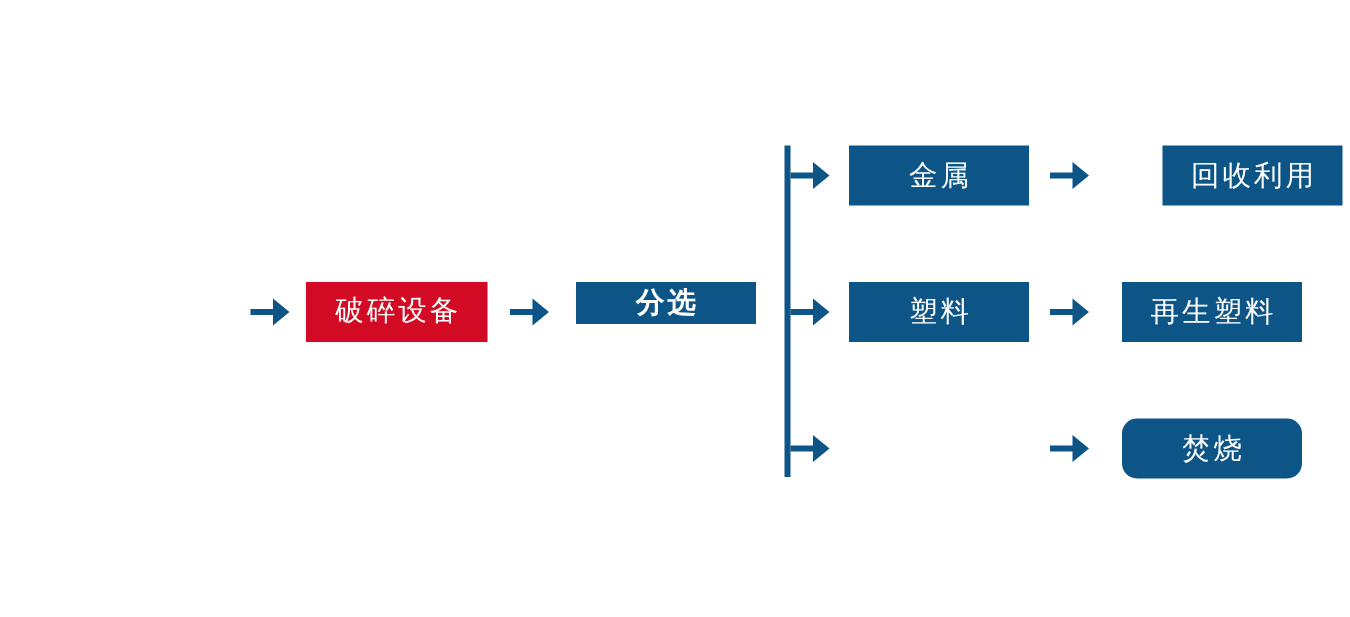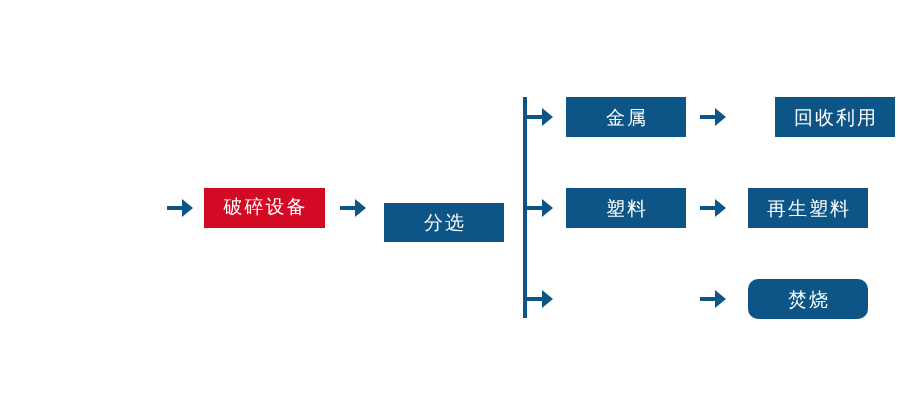--- a/index.html
+++ b/index.html
@@ -94,21 +94,21 @@
     <div class="head" style="left:15px;"></div>
   </div>
 
   <div class="node red" style="left:204px; top:188px; width:121px; height:40px;font-family:Liberation Mono, monospace;">破碎设备</div>
 
   <div class="arrow" style="left:340px; top:197px; width:26px;">
     <div class="shaft" style="width:16px;"></div>
     <div class="head" style="left:15px;"></div>
   </div>
 
-  <div class="node blue" style="left:384px; top:203px; width:120px; height:39px;">分选</div>
+  <div class="node blue" style="left:384px; top:188px; width:120px; height:28px;font-weight:bold;">分选</div>
 
   <div class="trunk" style="left:523px; top:97px; height:221px;"></div>
 
   <div class="branch" style="left:527px; top:106px; width:26px;">
     <div class="shaft" style="width:16px;"></div>
     <div class="head" style="left:15px;"></div>
   </div>
 
   <div class="branch" style="left:527px; top:197px; width:26px;">
     <div class="shaft" style="width:16px;"></div>

